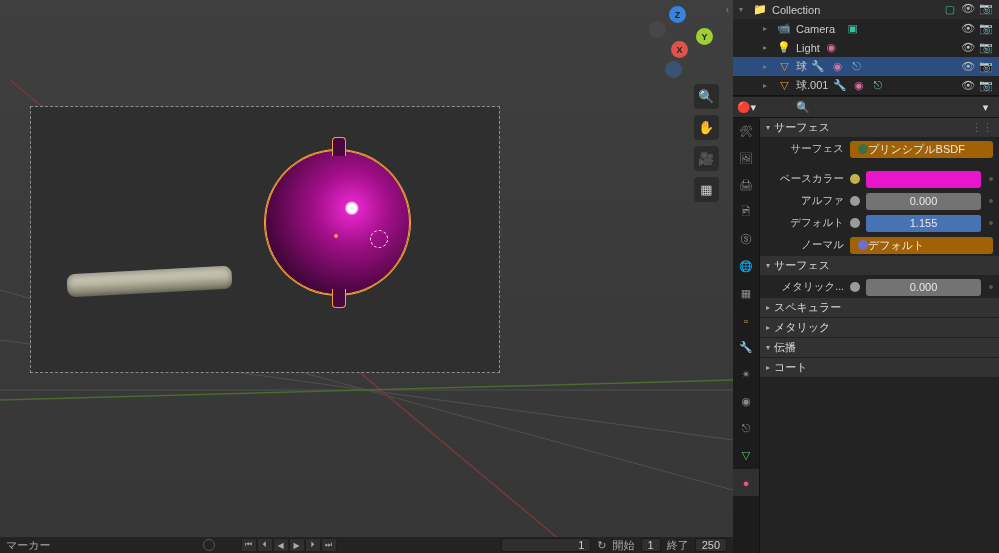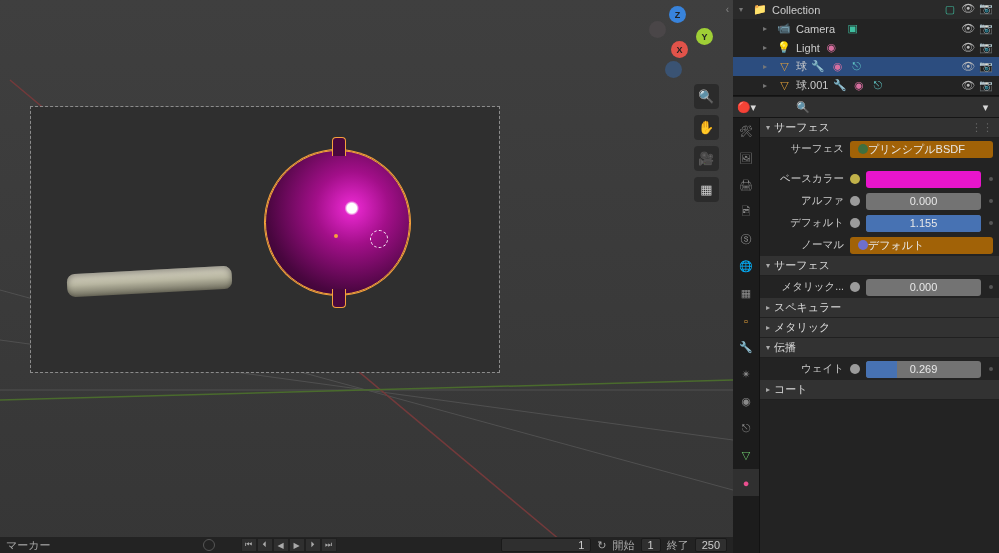--- a/index.html
+++ b/index.html
@@ -248,25 +248,19 @@
           <span>スペキュラー</span>
         </div>
     <div class="phead">
           <span class="exp">▸</span>
           <span>メタリック</span>
         </div>
     <div class="phead">
           <span class="exp">▾</span>
           <span>伝播</span>
         </div>
-    <div class="prow">
-      <span class="lbl">ウェイト</span>
-      <span class="sock gr"></span>
-      <div class="val"><div class="fill" style="width:27%"></div><span>0.269</span></div>
-      <span class="end-dot"></span>
-    </div>
     <div class="phead">
           <span class="exp">▸</span>
           <span>コート</span>
         </div>
   </div>
  </div>
 </div>
 
 </body></html>

